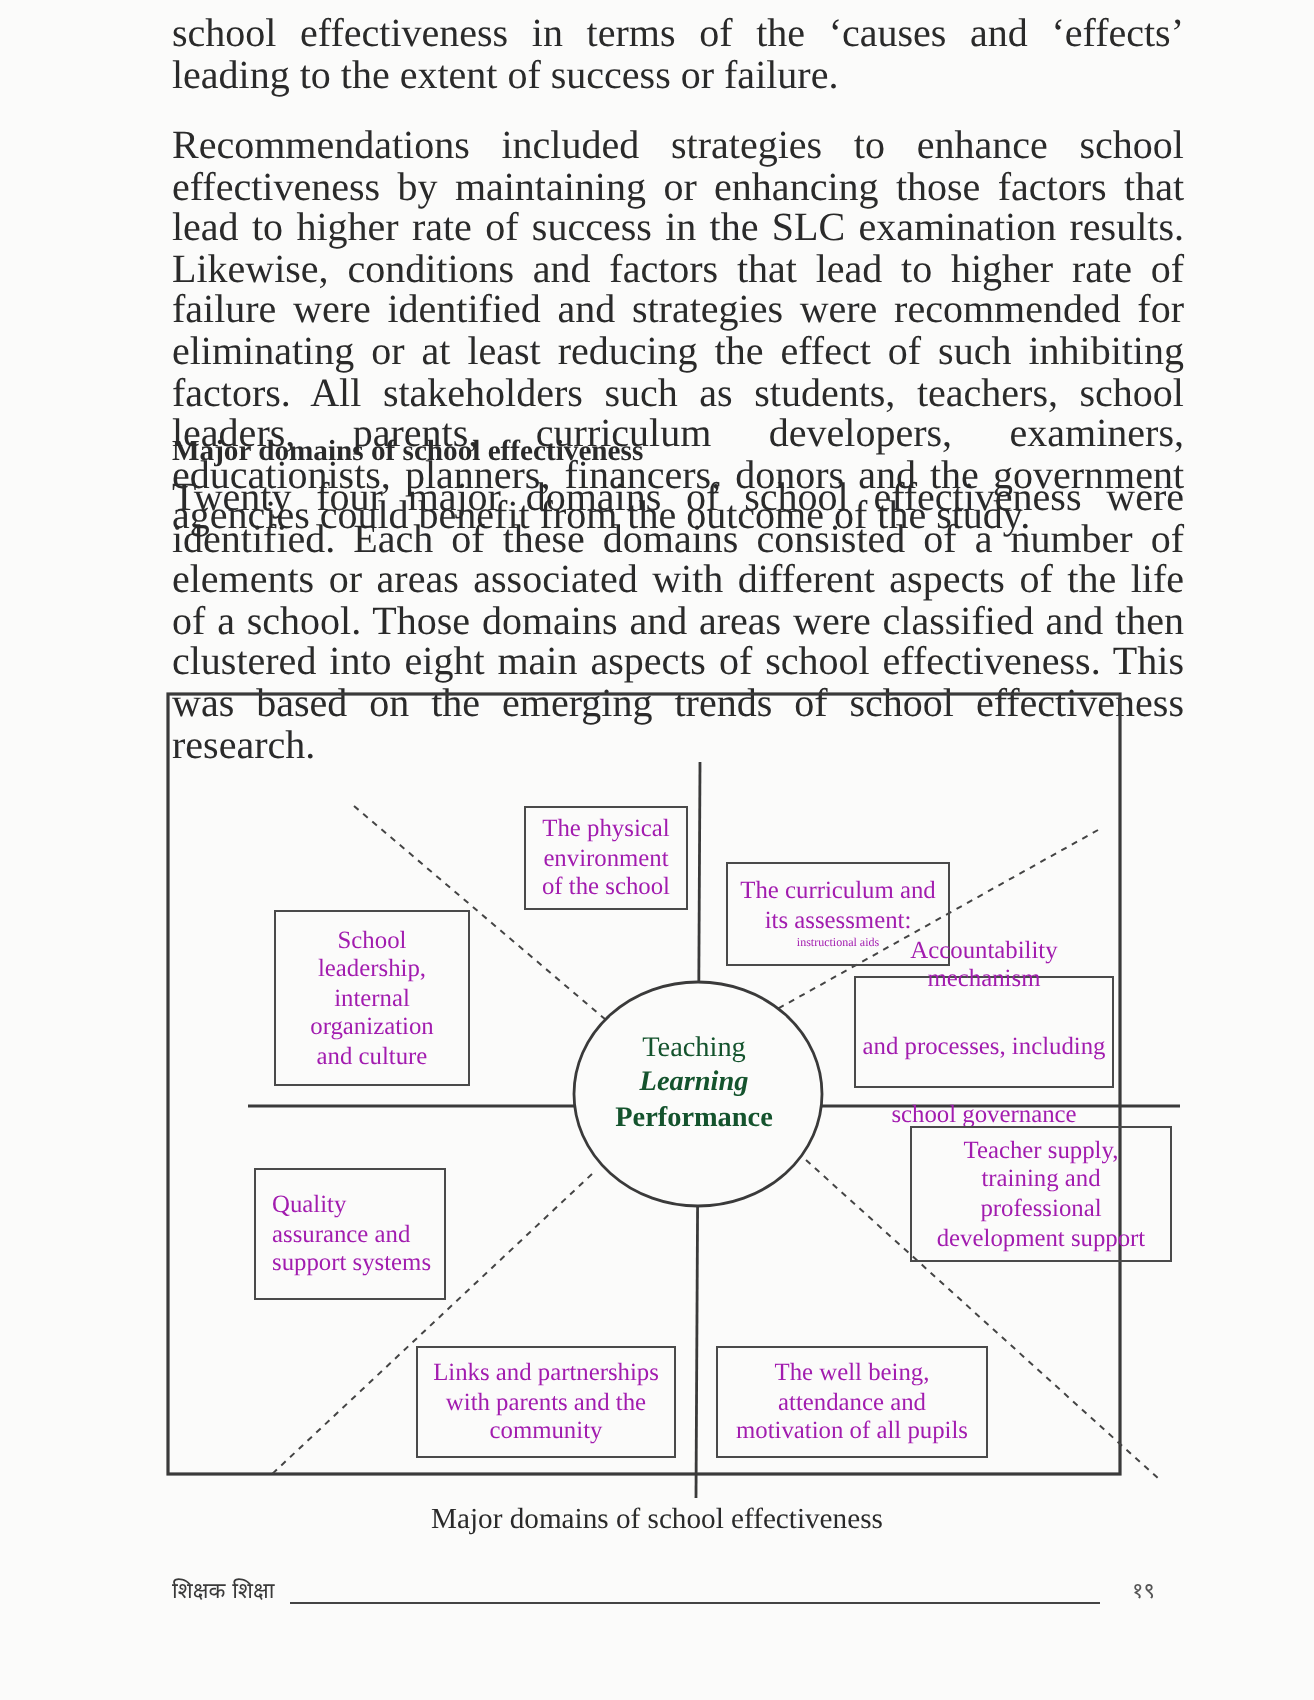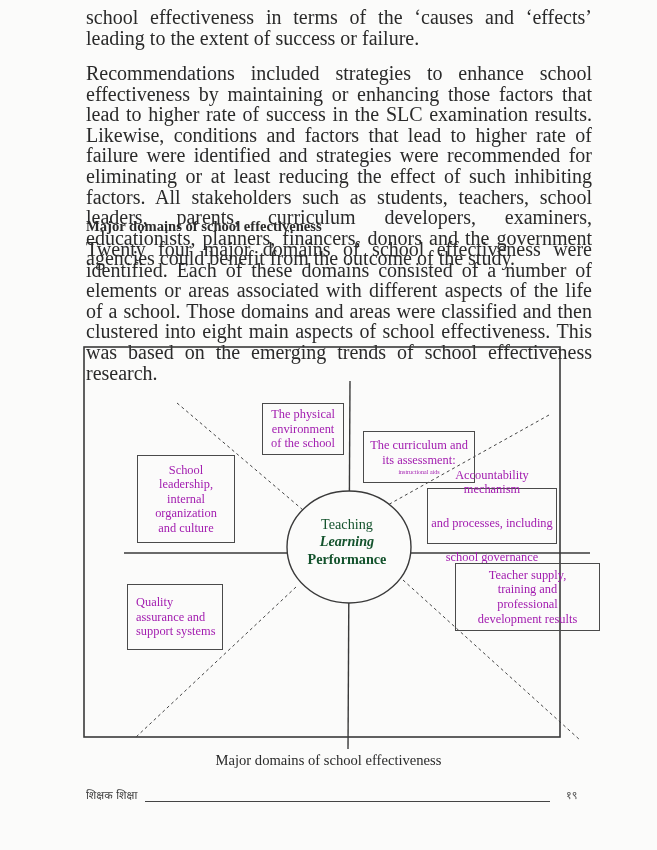--- a/index.html
+++ b/index.html
@@ -97,27 +97,37 @@
     <div>and processes, including</div>
     <div>school governance</div>
   </div>
 
   <div class="box left-align" style="left:127px;top:584px;width:96px;height:66px;">
     <div>Quality</div>
     <div>assurance and</div>
     <div>support systems</div>
   </div>
 
-  <div class="box" style="left:455px;top:563px;width:145px;height:68px;">
+  <div class="box" style="left:455px;top:563px;width:131px;height:68px;">
     <div>Teacher supply,</div>
     <div>training and</div>
     <div>professional</div>
-    <div>development results</div>
+    <div>development support</div>
   </div>
 
+  <div class="box" style="left:208px;top:673px;width:130px;height:56px;">
+    <div>Links and partnerships</div>
+    <div>with parents and the</div>
+    <div>community</div>
+  </div>
 
+  <div class="box" style="left:358px;top:673px;width:136px;height:56px;">
+    <div>The well being,</div>
+    <div>attendance and</div>
+    <div>motivation of all pupils</div>
+  </div>
 </div>
 
 <div id="caption">Major domains of school effectiveness</div>
 
 <div id="footer-left">शिक्षक शिक्षा</div>
 <div id="footer-rule"></div>
 <div id="footer-page">१९</div>
 
 </body></html>

